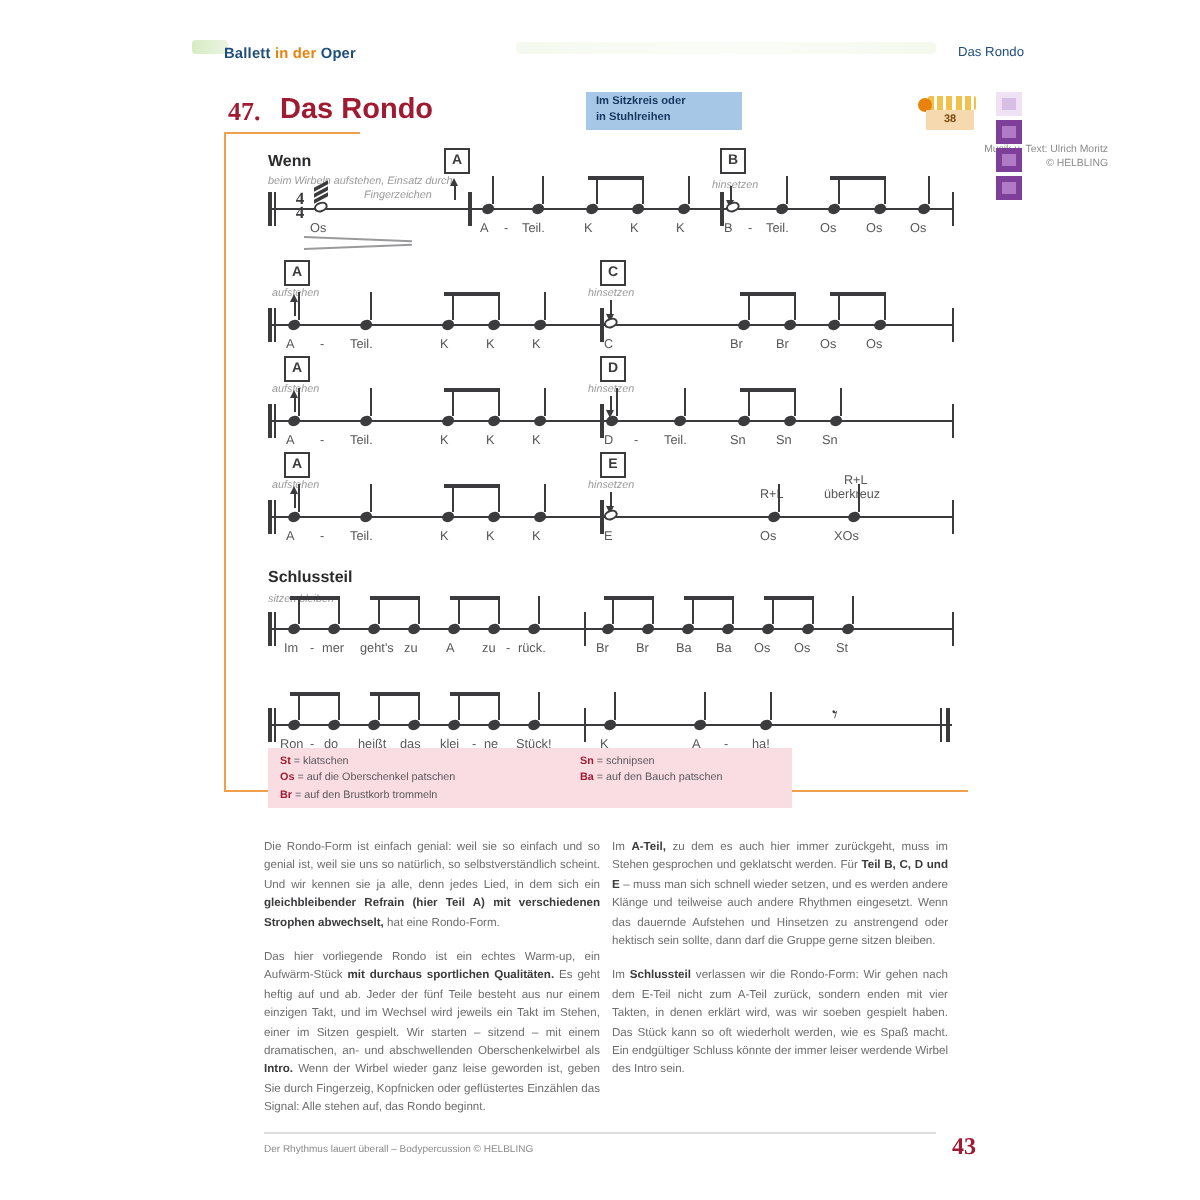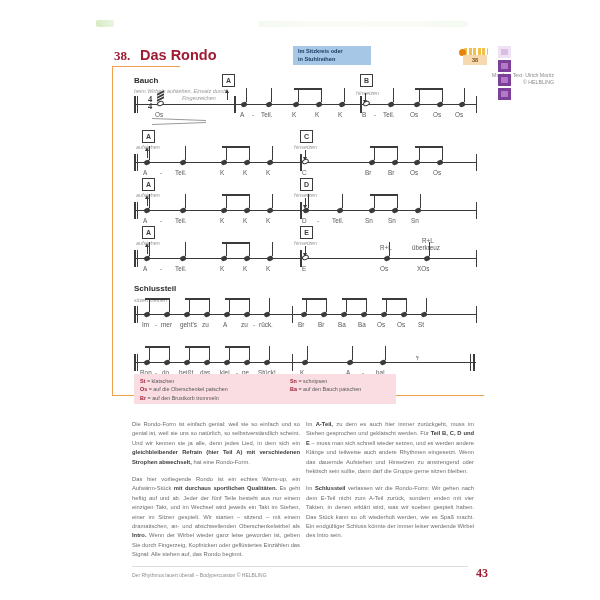--- a/index.html
+++ b/index.html
@@ -128,22 +128,30 @@
   .pageno{position:absolute;right:112px;top:566px;font-size:12px;font-weight:bold;color:#9e1b32;
     font-family:"Liberation Serif",serif;}
 </style>
 </head>
 <body>
 
 <div class="page">
 
   <div class="greenblob"></div>
   <div class="greenblob2"></div>
-
-  <div class="tnum">38.</div>
+  <div class="runhead">
+    <div class="rh-left">
+      <span class="rh-b">Ballett</span>
+      <span class="rh-o">in der</span>
+      <span class="rh-b">Oper</span>
+    </div>
+    <div class="rh-right">Das Rondo</div>
+  </div>
+
+  <div class="tnum">47.</div>
   <div class="ttl">Das Rondo</div>
 
   <div class="badge">
     <span>Im Sitzkreis oder</span>
     <span>in Stuhlreihen</span>
   </div>
 
   <div class="cdicon">
     <div class="cd-strip"></div>
     <div class="cd-dot"></div>
@@ -169,21 +177,21 @@
       </div>
     <div class="sq">
         <i></i>
       </div>
   </div>
 
   <div class="musicframe"></div>
   <div class="frame-top-gap"></div>
 
   <div class="sys" style="left:112px;top:78px;">
-    <div class="secttl" style="left:22px;top:-2px;">Bauch</div>
+    <div class="secttl" style="left:22px;top:-2px;">Wenn</div>
     <div class="cue" style="left:22px;top:10px;">beim Wirbeln aufstehen, Einsatz durch</div>
     <div class="cue" style="left:70px;top:17px;">Fingerzeichen</div>
 
     <div class="staffline"></div>
     <div class="dblbar" style="left:22px;"></div>
 
     <div class="timesig" style="left:34px;top:17px;">4</div>
     <div class="timesig" style="left:34px;top:24px;">4</div>
 
     <div class="tremolo" style="left:45px;top:14px;">

